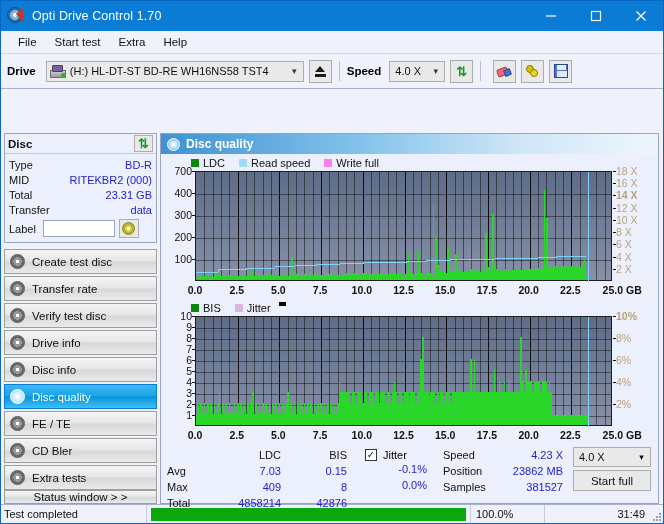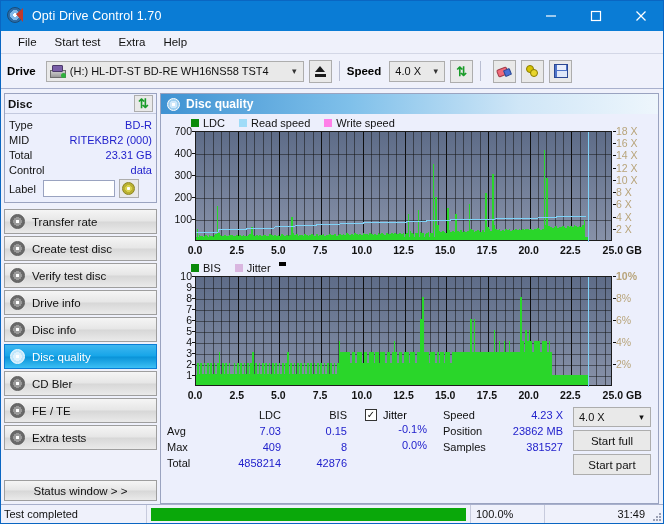--- a/index.html
+++ b/index.html
@@ -93,21 +93,21 @@
   .icn-eraser { width:15px;height:11px;position:relative; }
   .icn-eraser .e1{position:absolute;left:0;top:2px;width:11px;height:8px;background:#f06a7a;border:1px solid #a23b49;transform:rotate(-22deg);border-radius:2px;}
   .icn-eraser .e2{position:absolute;left:7px;top:3px;width:7px;height:7px;background:#4a6fd4;border:1px solid #2b4792;transform:rotate(-22deg);border-radius:1px;}
   .icn-plug { width:15px;height:14px;position:relative; }
   .icn-plug .p1{position:absolute;left:1px;top:1px;width:8px;height:8px;border-radius:50%;background:#d8c400;border:1px solid #8a7c00;}
   .icn-plug .p2{position:absolute;left:5px;top:5px;width:8px;height:8px;border-radius:50%;background:#e8d52b;border:1px solid #8a7c00;}
   .icn-save { width:14px;height:14px;background:#4f74c8;border:1px solid #2b4792;position:relative; }
   .icn-save .sh{position:absolute;left:2.5px;top:0;width:9px;height:5px;background:#e8eefb;}
   .icn-save .sl{position:absolute;left:2px;bottom:0;width:10px;height:6px;background:#dfe7f8;}
   
-  .body-row { flex:1; display:flex; min-height:0; }
+  .body-row { flex:1; display:flex; min-height:0;margin-top:40px; }
   .sidebar {
     width: 159px; flex:0 0 159px;
     background:#eff1fb; padding: 4px 3px 0 3px;
     display:flex; flex-direction:column;
   }
   .disc-panel {
     border:1px solid #9aa3c0; background:#eceffc;
     padding:0;
   }
   .disc-head {
@@ -353,65 +353,65 @@
           </div>
           <div class="drow">
             <span class="k">MID</span>
             <span class="v">RITEKBR2 (000)</span>
           </div>
           <div class="drow">
             <span class="k">Total</span>
             <span class="v">23.31 GB</span>
           </div>
           <div class="drow">
-            <span class="k">Control</span>
+            <span class="k">Transfer</span>
             <span class="v">data</span>
           </div>
           <div class="label-row">
             <span class="k">Label</span>
             <input class="label-input" type="text" value="" style="">
             <div class="label-btn">
               <div class="cd-ico"></div>
             </div>
           </div>
         </div>
       </div>
 
       <div class="nav">
         <div class="nav-btn">
           <span class="nav-ico"></span>
-          <span>Transfer rate</span>
+          <span>Create test disc</span>
         </div>
         <div class="nav-btn">
           <span class="nav-ico"></span>
-          <span>Create test disc</span>
+          <span>Transfer rate</span>
         </div>
         <div class="nav-btn">
           <span class="nav-ico"></span>
           <span>Verify test disc</span>
         </div>
         <div class="nav-btn">
           <span class="nav-ico"></span>
           <span>Drive info</span>
         </div>
         <div class="nav-btn">
           <span class="nav-ico"></span>
           <span>Disc info</span>
         </div>
         <div class="nav-btn active">
           <span class="nav-ico"></span>
           <span>Disc quality</span>
         </div>
         <div class="nav-btn">
           <span class="nav-ico"></span>
-          <span>CD Bler</span>
+          <span>FE / TE</span>
         </div>
         <div class="nav-btn">
           <span class="nav-ico"></span>
-          <span>FE / TE</span>
+          <span>CD Bler</span>
         </div>
         <div class="nav-btn">
           <span class="nav-ico"></span>
           <span>Extra tests</span>
         </div>
       </div>
 
       <div class="sidebar-spacer"></div>
       <div class="status-btn">Status window &gt; &gt;</div>
     </div>
@@ -425,21 +425,21 @@
       <div class="chart-wrap">
 
         <div class="legend">
           <span class="sw" style="background:#0a8a0a"></span>
           <span>LDC</span>
           <span class="gap"></span>
           <span class="sw" style="background:#9fdcf8"></span>
           <span>Read speed</span>
           <span class="gap"></span>
           <span class="sw" style="background:#ff7fe8"></span>
-          <span>Write speed</span>
+          <span>Write full</span>
         </div>
         <div class="chart" id="chart1" style="height:128px;">
             <div class="plot" style="left: 32px; top: 1px; width: 417px; height: 110px;">
               <div class="gridv" style="left: 8.34px;"></div>
               <div class="gridv" style="left: 16.68px;"></div>
               <div class="gridv" style="left: 25.02px;"></div>
               <div class="gridv" style="left: 33.36px;"></div>
               <div class="gridv major" style="left: 41.7px;"></div>
               <div class="gridv" style="left: 50.04px;"></div>
               <div class="gridv" style="left: 58.38px;"></div>
@@ -790,21 +790,21 @@
             <div class="axis-lbl r" style="left: 453px; top: 80.5556px;">4 X</div>
             <div class="tick" style="left: 450px; top: 86.5556px; width: 3px; height: 1px;"></div>
             <div class="axis-lbl r" style="left: 453px; top: 68.3333px;">6 X</div>
             <div class="tick" style="left: 450px; top: 74.3333px; width: 3px; height: 1px;"></div>
             <div class="axis-lbl r" style="left: 453px; top: 56.1111px;">8 X</div>
             <div class="tick" style="left: 450px; top: 62.1111px; width: 3px; height: 1px;"></div>
             <div class="axis-lbl r" style="left: 453px; top: 43.8889px;">10 X</div>
             <div class="tick" style="left: 450px; top: 49.8889px; width: 3px; height: 1px;"></div>
             <div class="axis-lbl r" style="left: 453px; top: 31.6667px;">12 X</div>
             <div class="tick" style="left: 450px; top: 37.6667px; width: 3px; height: 1px;"></div>
-            <div class="axis-lbl r" style="left: 453px; top: 19.4444px;">14 X</div>
+            <div class="axis-lbl r" style="left: 453px; top: 19.4444px; font-weight: bold;">14 X</div>
             <div class="tick" style="left: 450px; top: 25.4444px; width: 3px; height: 1px;"></div>
             <div class="axis-lbl r" style="left: 453px; top: 7.22222px;">16 X</div>
             <div class="tick" style="left: 450px; top: 13.2222px; width: 3px; height: 1px;"></div>
             <div class="axis-lbl r" style="left: 453px; top: -5px;">18 X</div>
             <div class="tick" style="left: 450px; top: 1px; width: 3px; height: 1px;"></div>
             <div class="axis-lbl" style="left: 32px; top: 114px; transform: translateX(-50%); font-weight: bold;">0.0</div>
             <div class="axis-lbl" style="left: 73.7px; top: 114px; transform: translateX(-50%); font-weight: bold;">2.5</div>
             <div class="axis-lbl" style="left: 115.4px; top: 114px; transform: translateX(-50%); font-weight: bold;">5.0</div>
             <div class="axis-lbl" style="left: 157.1px; top: 114px; transform: translateX(-50%); font-weight: bold;">7.5</div>
             <div class="axis-lbl" style="left: 198.8px; top: 114px; transform: translateX(-50%); font-weight: bold;">10.0</div>
@@ -1213,21 +1213,20 @@
             <span class="pc-v">381527</span>
           </div>
         </div>
 
         <div class="btn-col">
           <div class="sel-combo">
             <span>4.0 X</span>
             <span class="arrow" style="margin-left:auto;width:17px;text-align:center;font-size:9px;">▾</span>
           </div>
           <div class="act-btn">Start full</div>
-          <div class="act-btn">Start part</div>
         </div>
       </div>
     </div>
   </div>
 
   <div class="statusbar">
     <div class="sb-text">Test completed</div>
     <div class="sb-prog">
       <div class="prog-outer">
         <div class="prog-inner" id="progfill" style="width: 100%;"></div>

